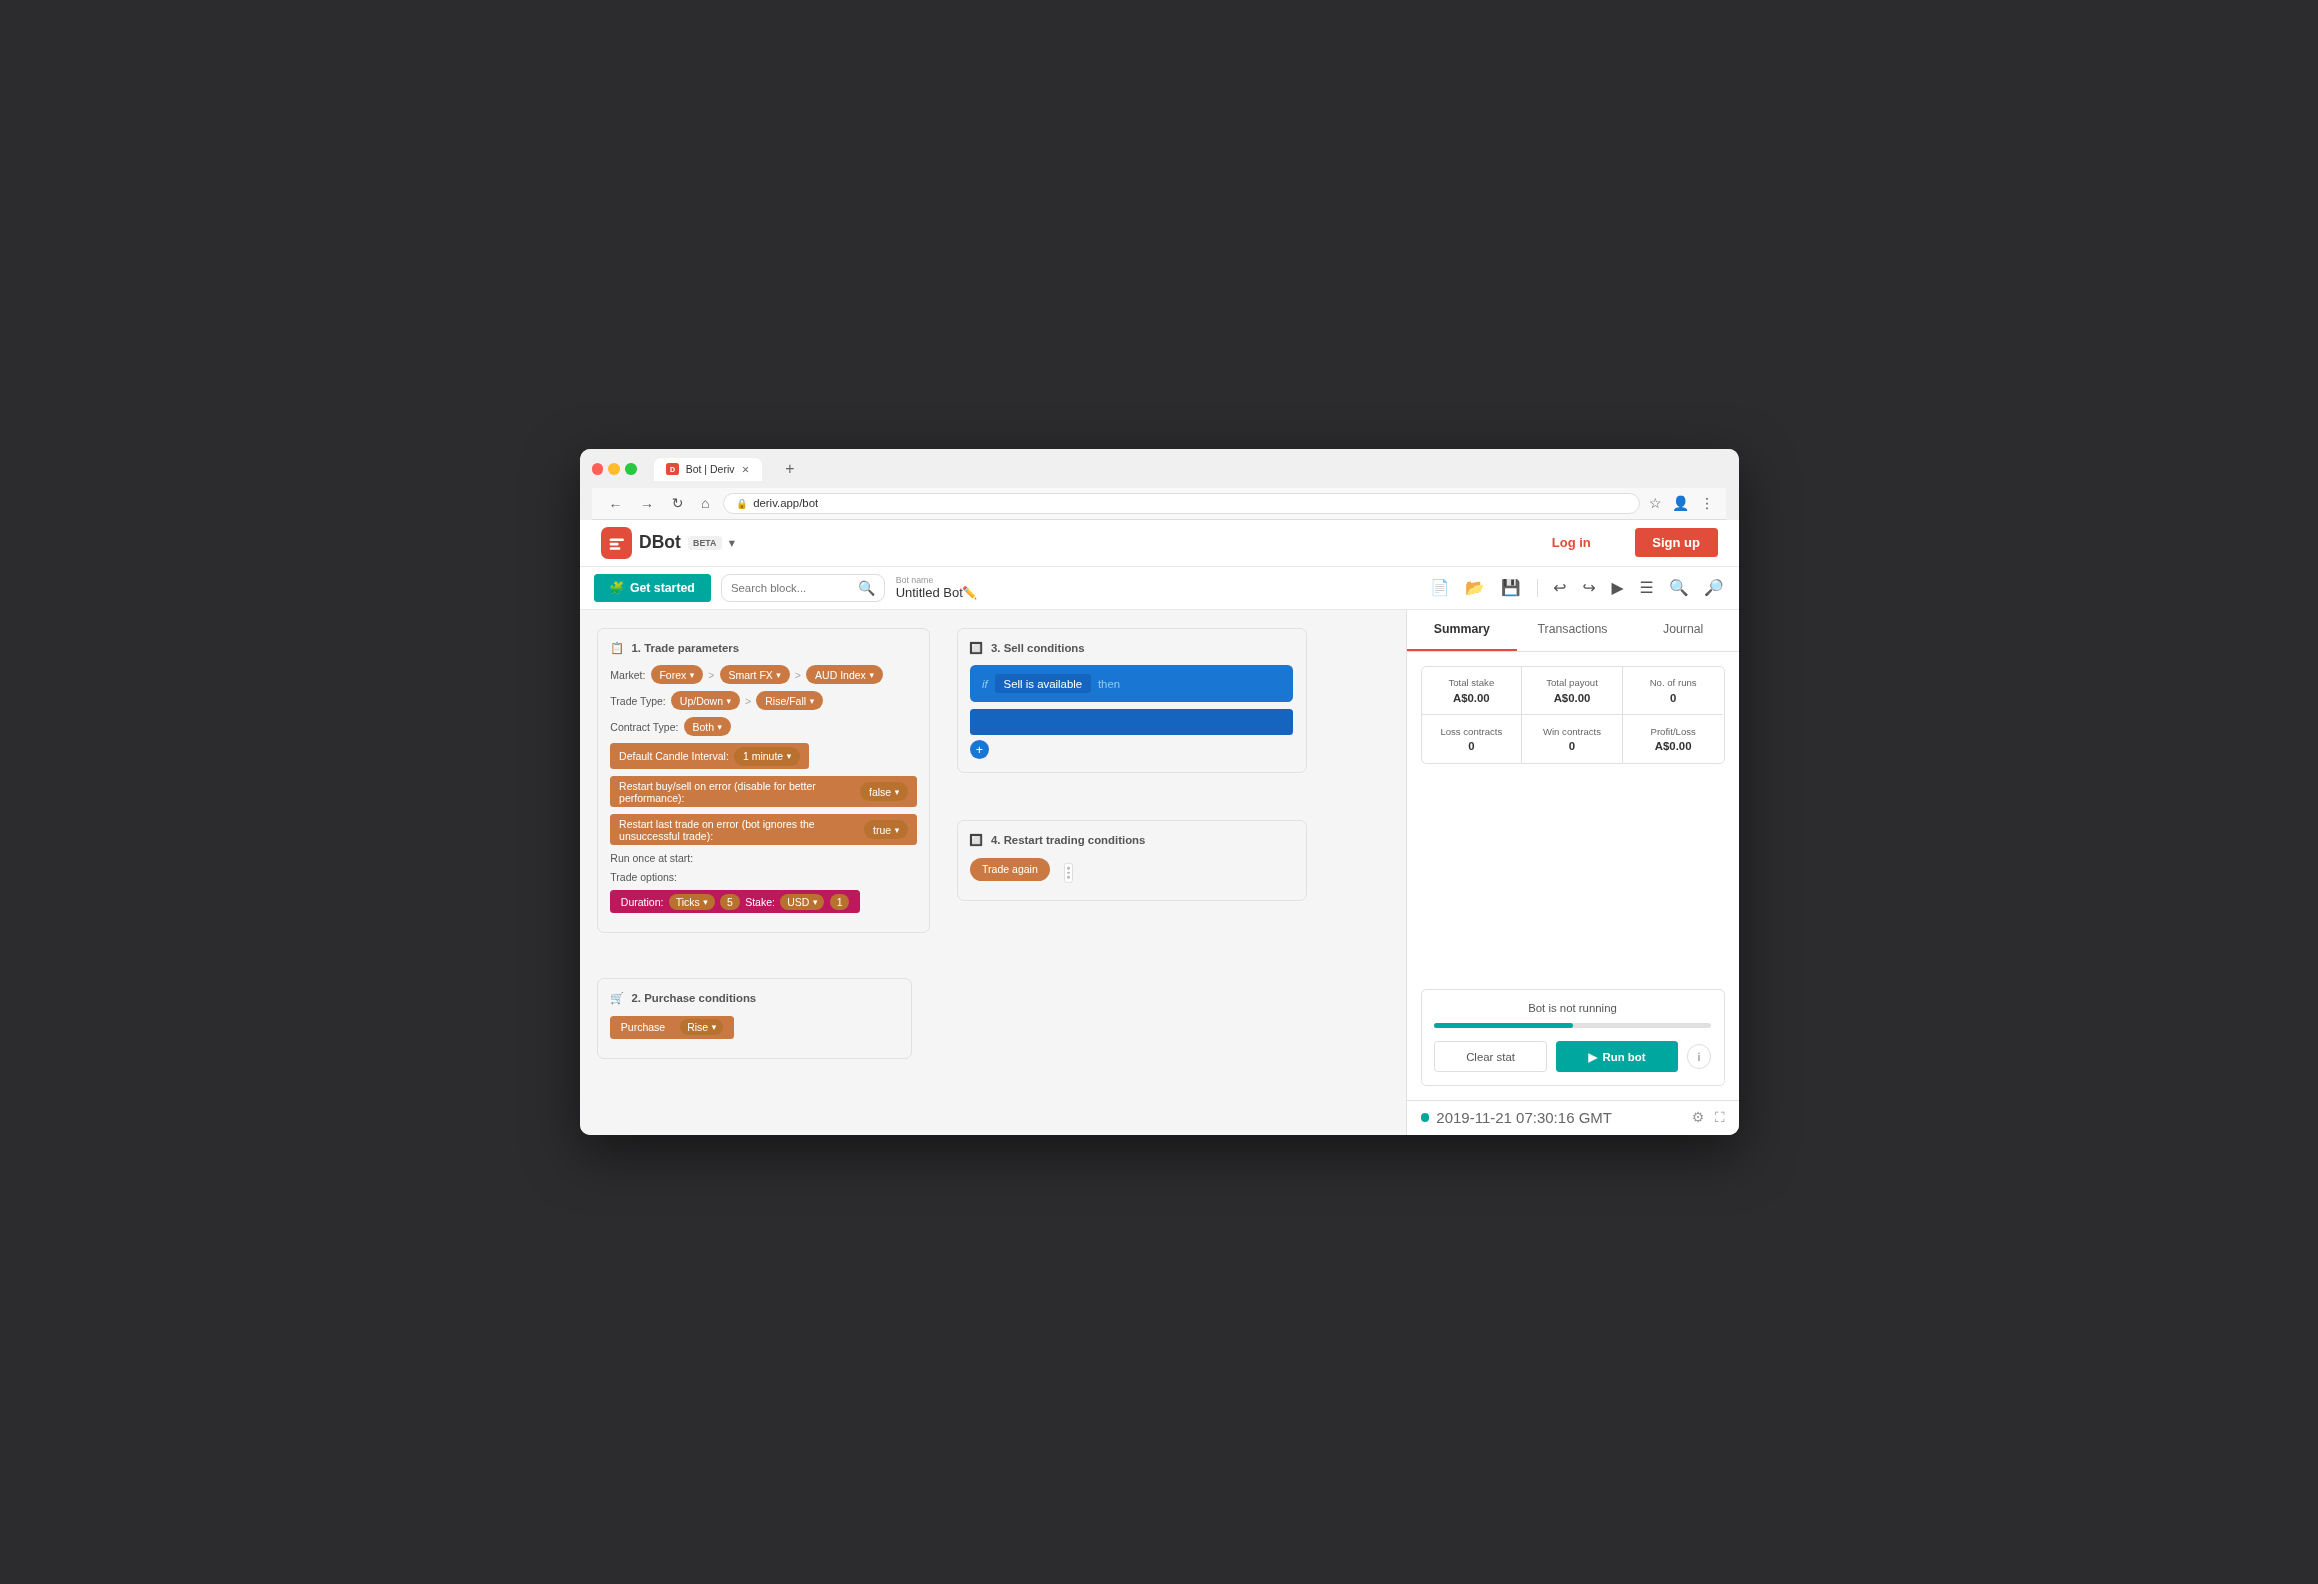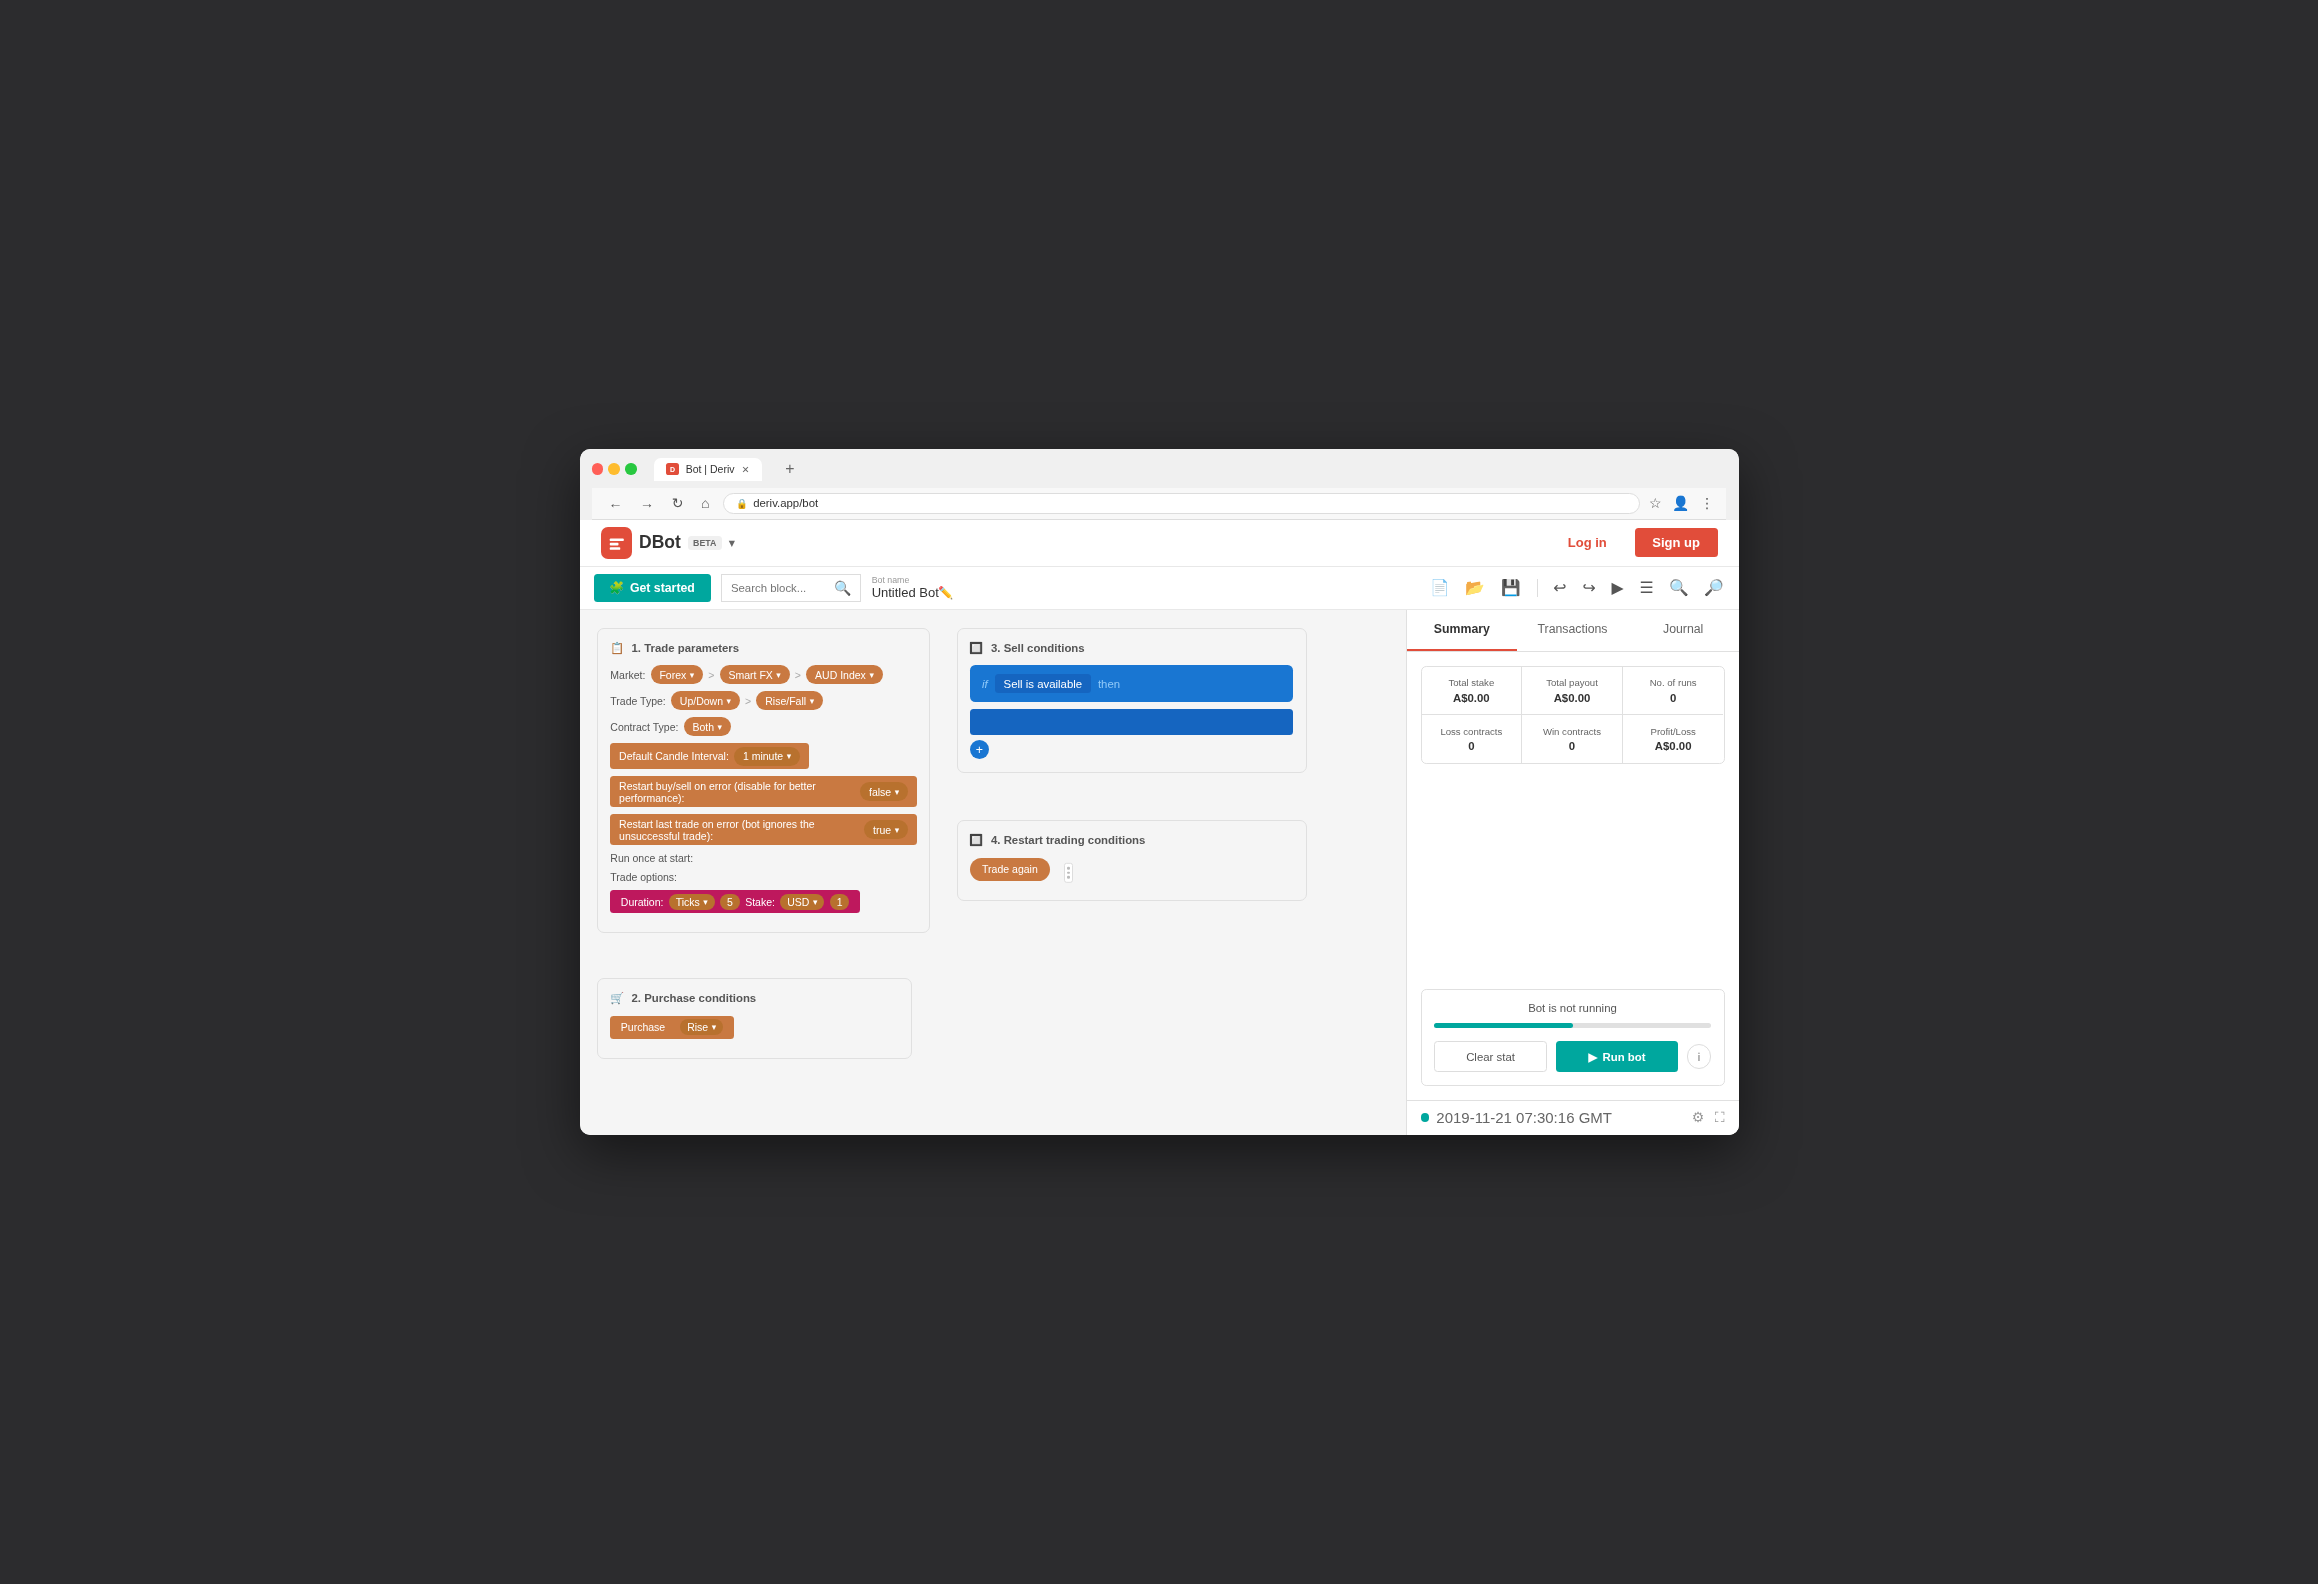--- a/index.html
+++ b/index.html
@@ -91,21 +91,21 @@
     .address-lock { color: #666; font-size: 9.6px; }
     .nav-icons { display: flex; gap: 10.5px; color: #555; font-size: 14px; }
 
     
     .app-header {
       background: #fff;
       padding: 7px 21px;
       display: flex;
       align-items: center;
       border-bottom: 0.9px solid #e8e8e8;
-      gap: 14px;
+      gap: 30px;
     }
     .logo-area {
       display: flex;
       align-items: center;
       gap: 7px;
     }
     .logo-icon {
       width: 31.5px; height: 31.5px;
       background: #e14d3a;
       border-radius: 7px;
@@ -162,25 +162,25 @@
       font-weight: 600;
       cursor: pointer;
       display: flex;
       align-items: center;
       gap: 5.3px;
     }
     .search-box {
       display: flex;
       align-items: center;
       border: 0.9px solid #ddd;
-      border-radius: 0;
+      border-radius: 9px;
       padding: 5.3px 8.8px;
       gap: 5.3px;
       background: #fff;
-      width: 140px;
+      width: 164px;
     }
     .search-box input {
       border: none;
       outline: none;
       font-size: 11.4px;
       color: #999;
       width: 100%;
       background: transparent;
     }
     .bot-name-section {

